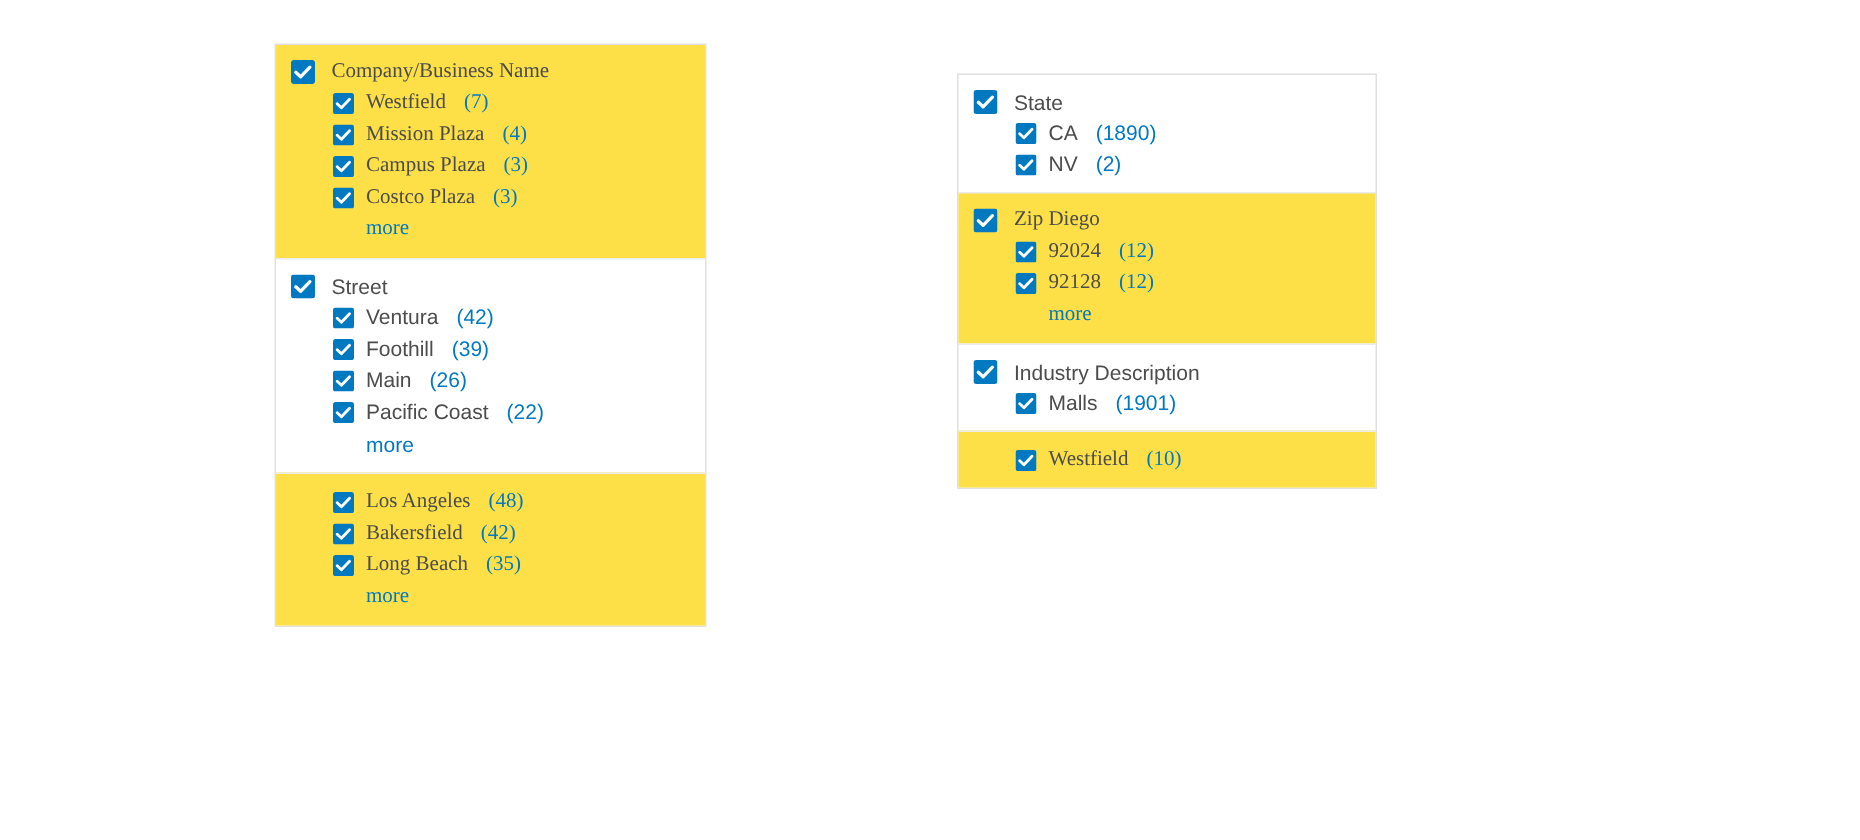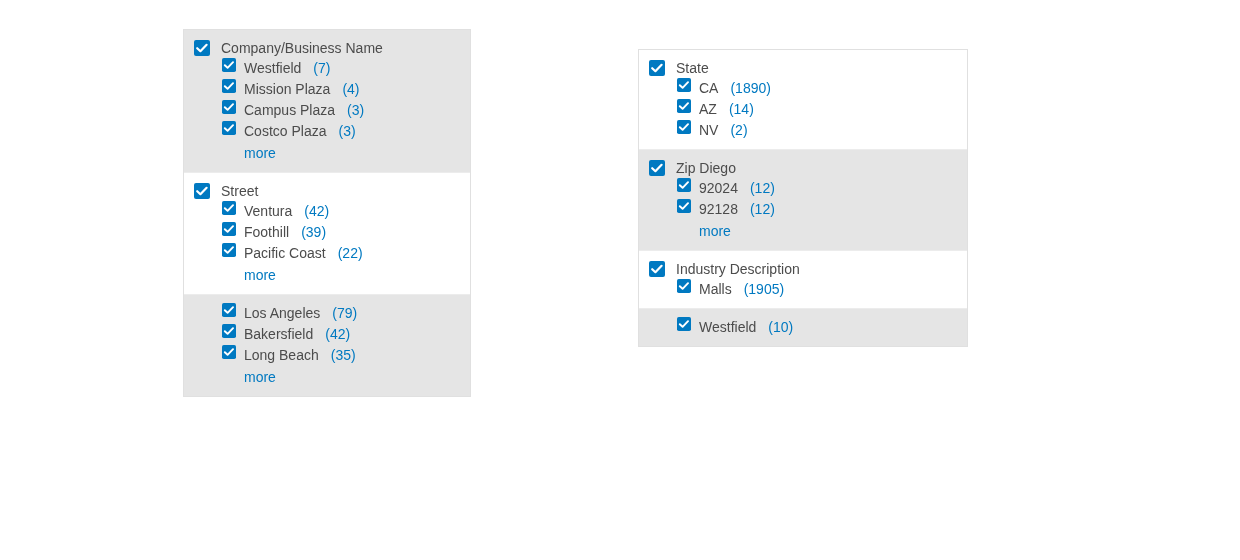--- a/index.html
+++ b/index.html
@@ -22,38 +22,39 @@
     background: #fff;
   }
   .panel-left {
     left: 183px;
     top: 29px;
     width: 288px;
   }
   .panel-right {
     left: 638px;
     top: 49px;
-    width: 330px;
+    width: 280px;
   }
   .group {
     padding: 8px 10px 8px 10px;
   }
-  .group.shade { background: #e5e5e5; }
+  .group.shade { background: #fde047; font-family: Liberation Serif, serif; }
   .group + .group { border-top: 1px solid #ececec; }
   .group-header {
     display: flex;
     align-items: center;
     gap: 11px;
     line-height: 20px;
   }
   .items {
     padding-left: 28px;
   }
   .item {
     display: flex;
+    align-items: center;
     gap: 8px;
     line-height: 21px;
     white-space: nowrap;
   }
   .cb {
     flex: 0 0 auto;
     display: inline-flex;
   }
   .cb svg { display: block; }
   .cb.lg svg { width: 16px; height: 16px; }
@@ -158,37 +159,47 @@
             <span class="label">Foothill</span>
             <span class="count">(39)</span>
           </div>
           <div class="item">
             <span class="cb sm">
               <svg viewBox="0 0 16 16">
                 <rect x="0" y="0" width="16" height="16" rx="2" fill="#0079c1"></rect>
                 <path d="M3.2 8.2 L6.4 11.2 L12.6 4.8" fill="none" stroke="#fff" stroke-width="2.2" stroke-linecap="round" stroke-linejoin="round"></path>
               </svg>
             </span>
+            <span class="label">Main</span>
+            <span class="count">(26)</span>
+          </div>
+          <div class="item">
+            <span class="cb sm">
+              <svg viewBox="0 0 16 16">
+                <rect x="0" y="0" width="16" height="16" rx="2" fill="#0079c1"></rect>
+                <path d="M3.2 8.2 L6.4 11.2 L12.6 4.8" fill="none" stroke="#fff" stroke-width="2.2" stroke-linecap="round" stroke-linejoin="round"></path>
+              </svg>
+            </span>
             <span class="label">Pacific Coast</span>
             <span class="count">(22)</span>
           </div>
           <div class="more">more</div>
         </div>
       </div>
       <div class="group shade">
         <div class="items">
           <div class="item">
             <span class="cb sm">
               <svg viewBox="0 0 16 16">
                 <rect x="0" y="0" width="16" height="16" rx="2" fill="#0079c1"></rect>
                 <path d="M3.2 8.2 L6.4 11.2 L12.6 4.8" fill="none" stroke="#fff" stroke-width="2.2" stroke-linecap="round" stroke-linejoin="round"></path>
               </svg>
             </span>
             <span class="label">Los Angeles</span>
-            <span class="count">(79)</span>
+            <span class="count">(48)</span>
           </div>
           <div class="item">
             <span class="cb sm">
               <svg viewBox="0 0 16 16">
                 <rect x="0" y="0" width="16" height="16" rx="2" fill="#0079c1"></rect>
                 <path d="M3.2 8.2 L6.4 11.2 L12.6 4.8" fill="none" stroke="#fff" stroke-width="2.2" stroke-linecap="round" stroke-linejoin="round"></path>
               </svg>
             </span>
             <span class="label">Bakersfield</span>
             <span class="count">(42)</span>
@@ -229,30 +240,20 @@
             <span class="label">CA</span>
             <span class="count">(1890)</span>
           </div>
           <div class="item">
             <span class="cb sm">
               <svg viewBox="0 0 16 16">
                 <rect x="0" y="0" width="16" height="16" rx="2" fill="#0079c1"></rect>
                 <path d="M3.2 8.2 L6.4 11.2 L12.6 4.8" fill="none" stroke="#fff" stroke-width="2.2" stroke-linecap="round" stroke-linejoin="round"></path>
               </svg>
             </span>
-            <span class="label">AZ</span>
-            <span class="count">(14)</span>
-          </div>
-          <div class="item">
-            <span class="cb sm">
-              <svg viewBox="0 0 16 16">
-                <rect x="0" y="0" width="16" height="16" rx="2" fill="#0079c1"></rect>
-                <path d="M3.2 8.2 L6.4 11.2 L12.6 4.8" fill="none" stroke="#fff" stroke-width="2.2" stroke-linecap="round" stroke-linejoin="round"></path>
-              </svg>
-            </span>
             <span class="label">NV</span>
             <span class="count">(2)</span>
           </div>
         </div>
       </div>
       <div class="group shade">
         <div class="group-header">
           <span class="cb lg">
             <svg viewBox="0 0 16 16">
               <rect x="0" y="0" width="16" height="16" rx="2" fill="#0079c1"></rect>
@@ -297,21 +298,21 @@
         </div>
         <div class="items">
           <div class="item">
             <span class="cb sm">
               <svg viewBox="0 0 16 16">
                 <rect x="0" y="0" width="16" height="16" rx="2" fill="#0079c1"></rect>
                 <path d="M3.2 8.2 L6.4 11.2 L12.6 4.8" fill="none" stroke="#fff" stroke-width="2.2" stroke-linecap="round" stroke-linejoin="round"></path>
               </svg>
             </span>
             <span class="label">Malls</span>
-            <span class="count">(1905)</span>
+            <span class="count">(1901)</span>
           </div>
         </div>
       </div>
       <div class="group shade">
         <div class="items">
           <div class="item">
             <span class="cb sm">
               <svg viewBox="0 0 16 16">
                 <rect x="0" y="0" width="16" height="16" rx="2" fill="#0079c1"></rect>
                 <path d="M3.2 8.2 L6.4 11.2 L12.6 4.8" fill="none" stroke="#fff" stroke-width="2.2" stroke-linecap="round" stroke-linejoin="round"></path>

